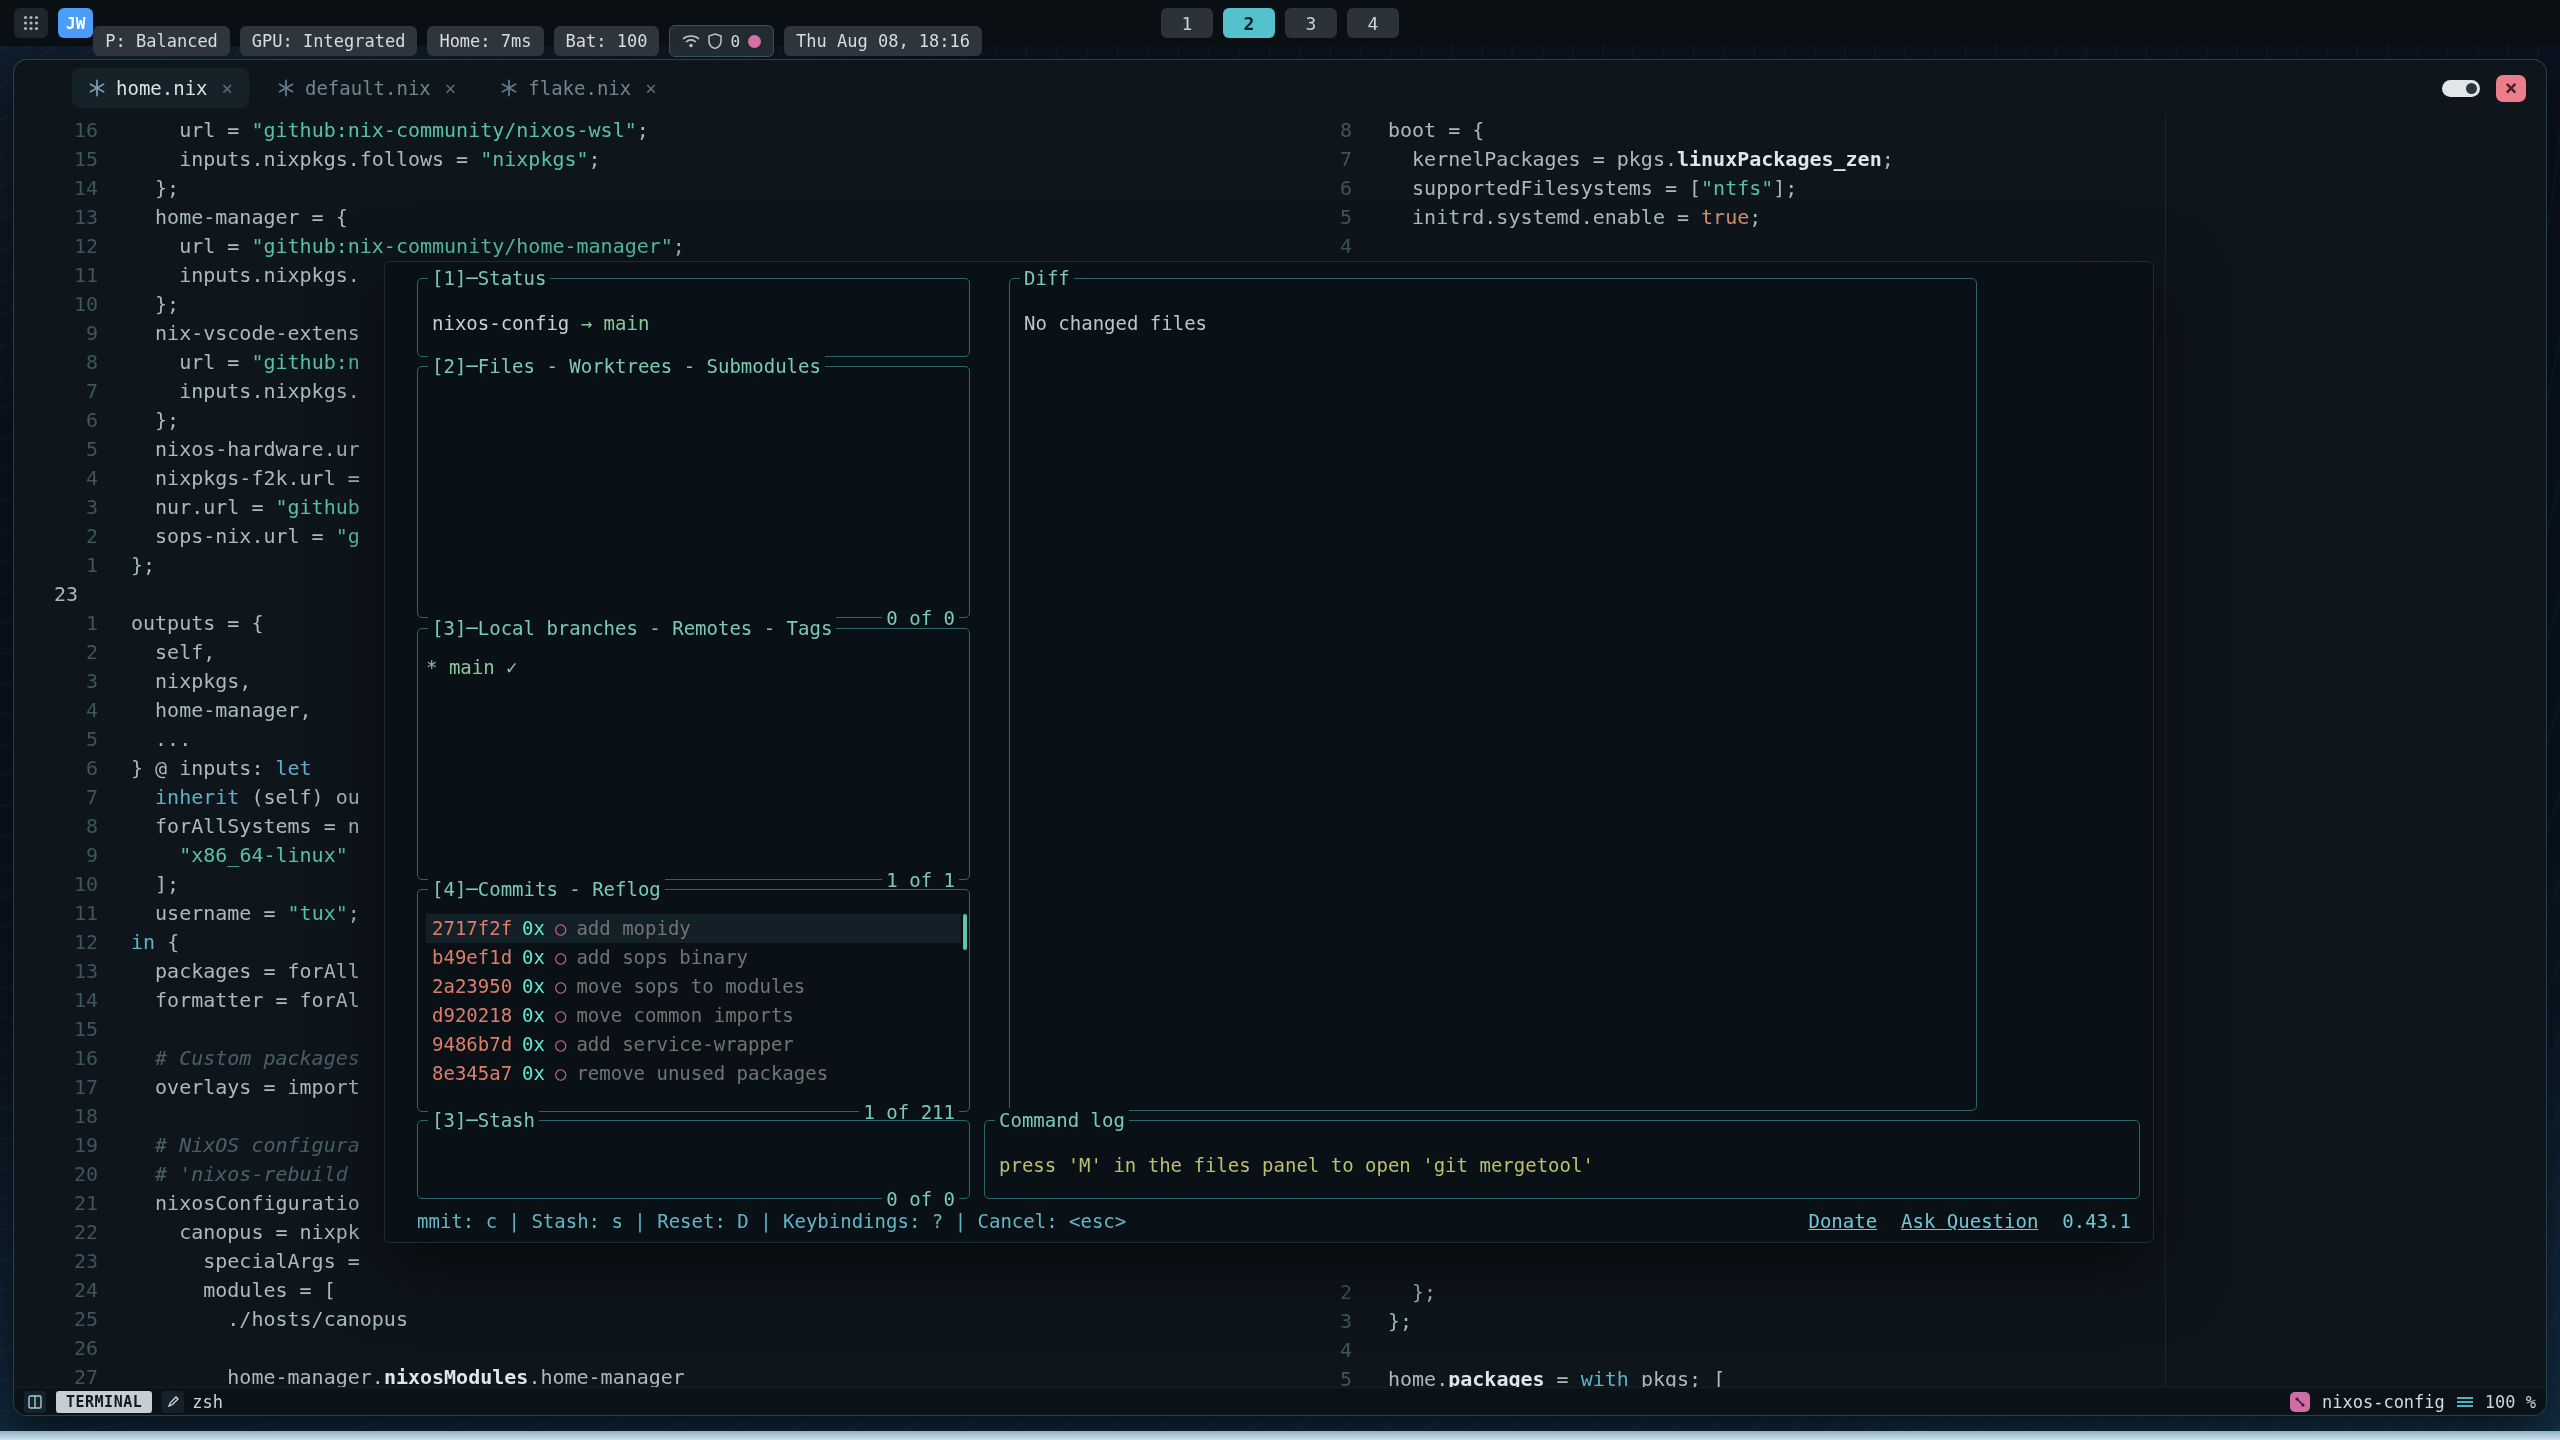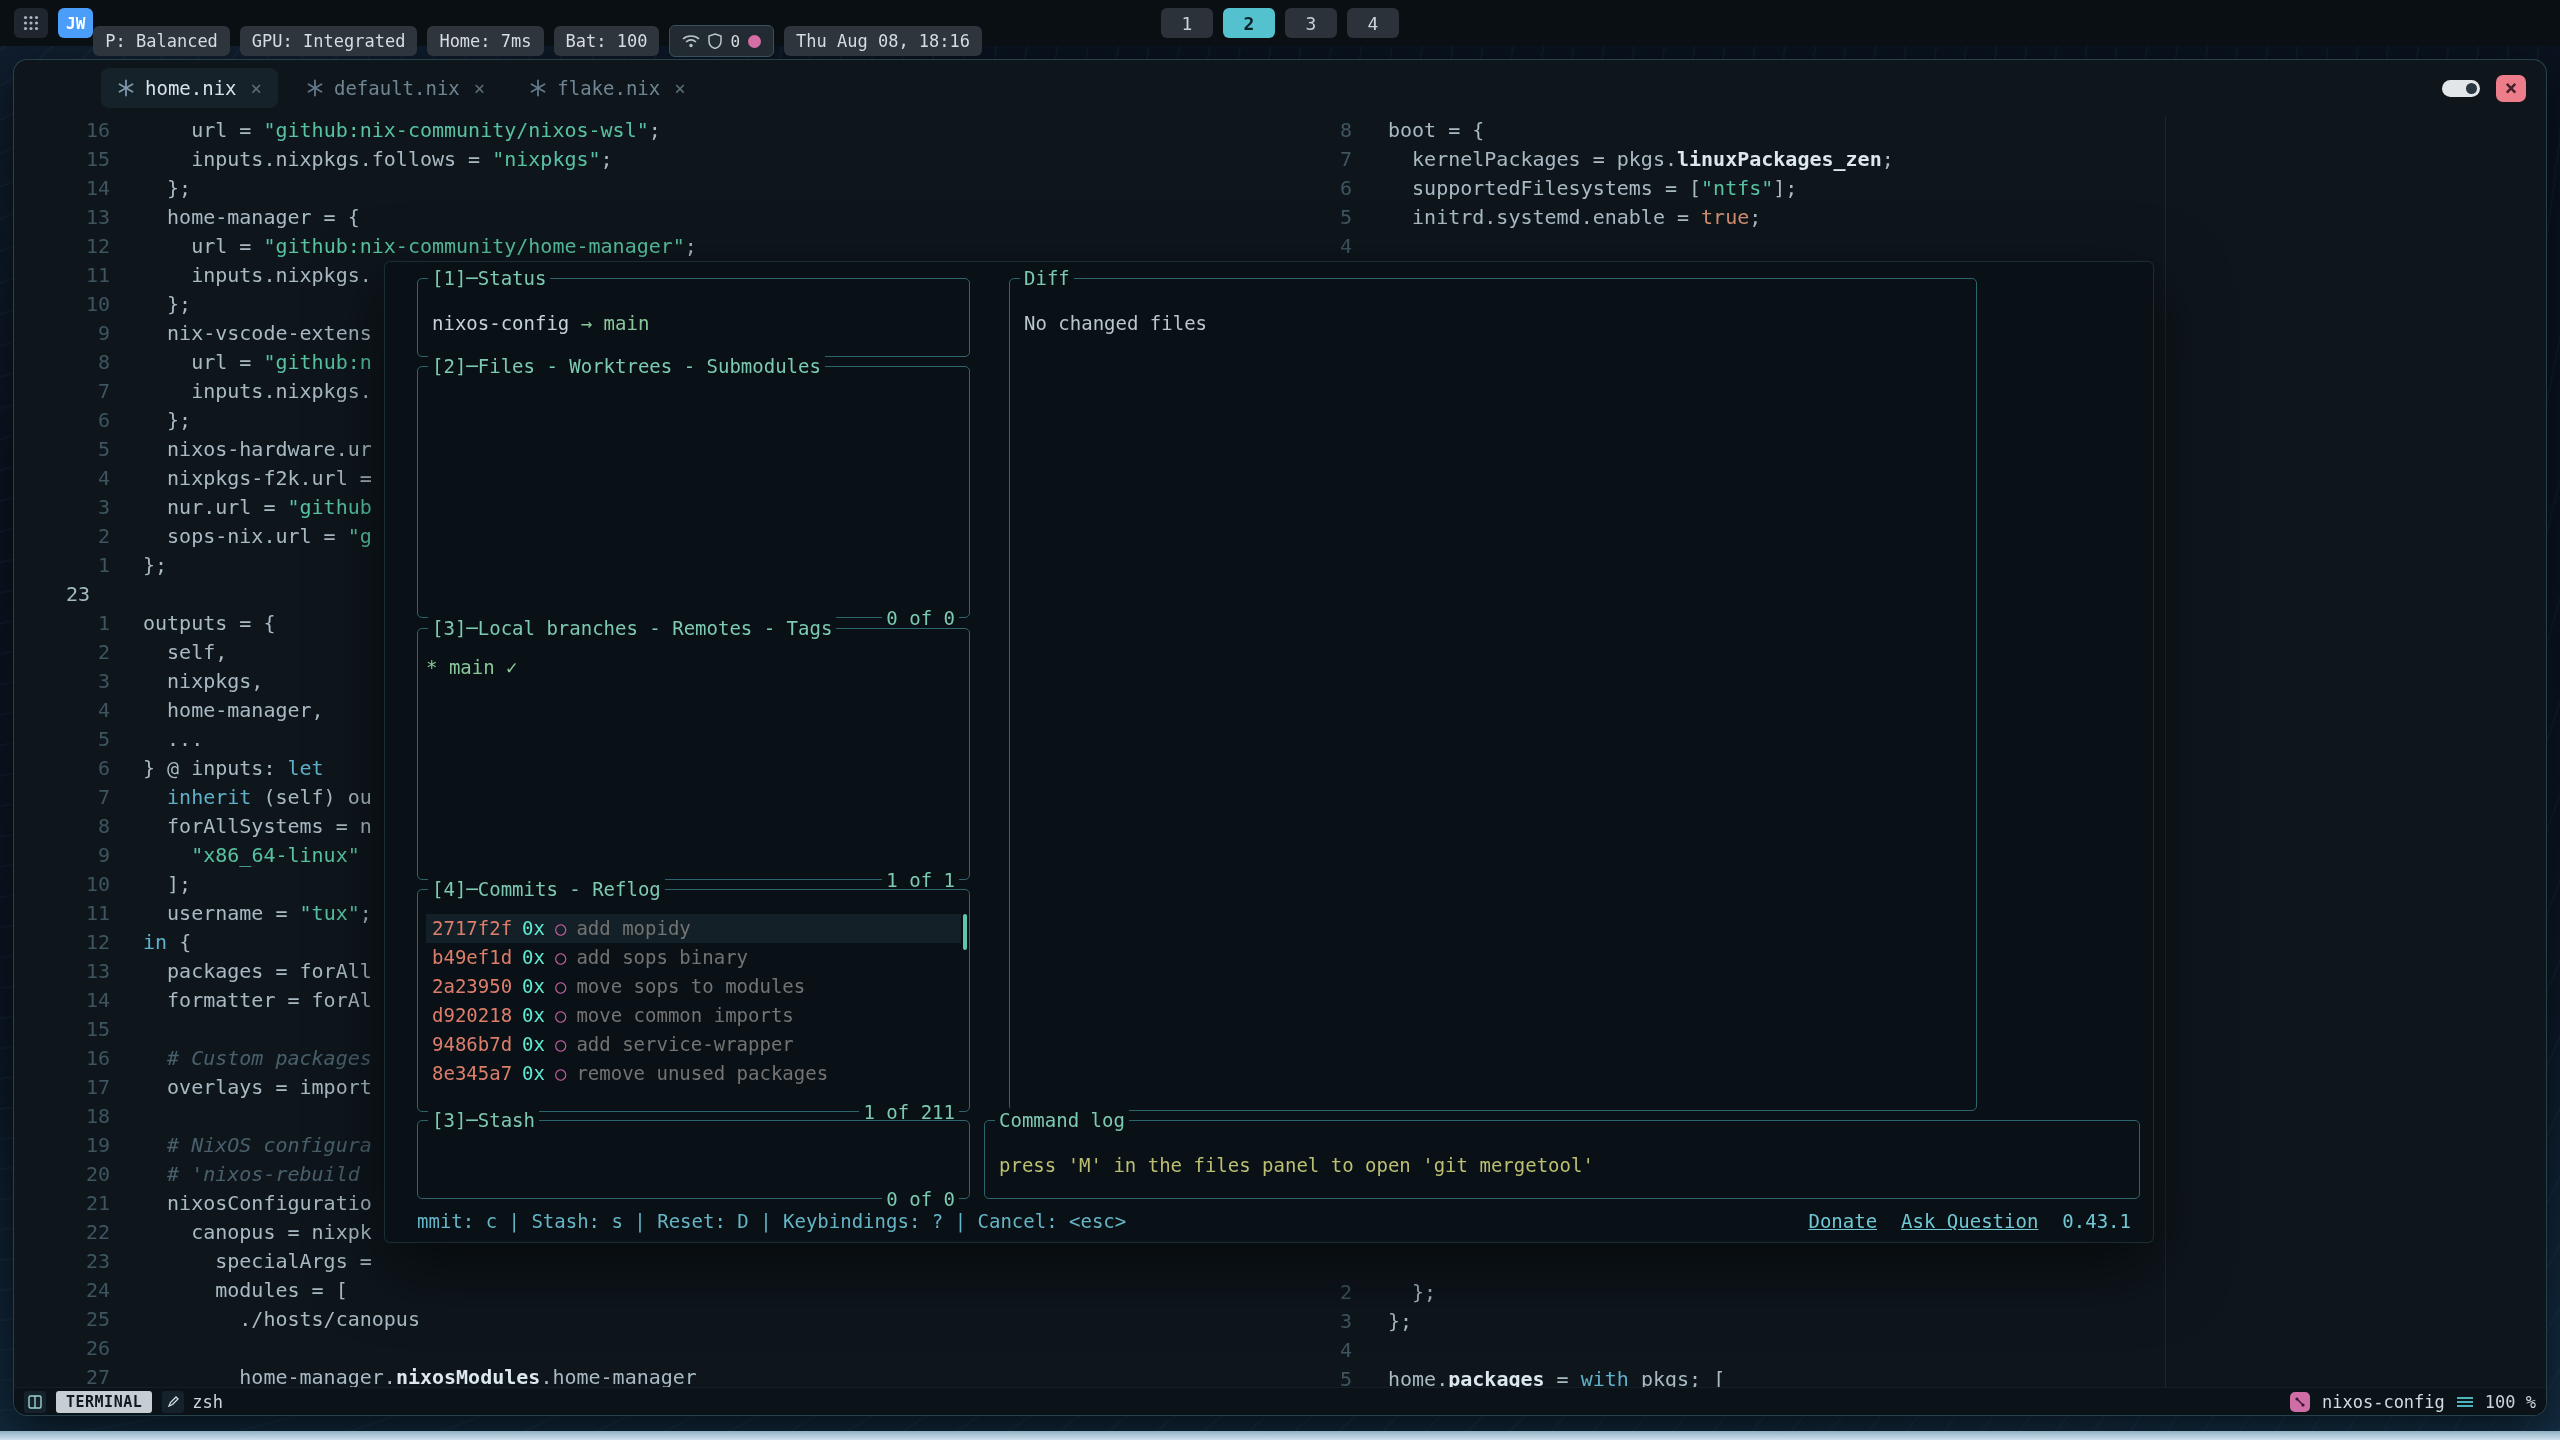--- a/index.html
+++ b/index.html
@@ -22,39 +22,39 @@
   .ws{min-width:36px;height:30px;border-radius:6px;background:#2b323a;color:#c9d3d8;font-size:18px;
     display:flex;align-items:center;justify-content:center;padding:0 8px;}
   .ws.active{background:#53c1ce;color:#0a2228;font-weight:bold;}
   .chip{height:30px;padding:0 12px;border-radius:6px;background:#2e353c;color:#d6dde1;font-size:17px;
     display:flex;align-items:center;gap:8px;white-space:nowrap;margin-top:36px;}
   .chip.tray{background:#232b32;border:1px solid #35525c;}
   .traydot{width:13px;height:13px;border-radius:50%;background:#d66fa6;display:inline-block;}
   
   .window{position:absolute;left:13px;right:13px;top:59px;height:1355px;background:#0e161c;
     border:1px solid rgba(104,178,193,.28);border-radius:14px;
-    box-shadow:0 14px 50px rgba(0,0,0,.65);overflow:hidden;z-index:5;padding-left:29px;}
+    box-shadow:0 14px 50px rgba(0,0,0,.65);overflow:hidden;z-index:5;}
   
   .tabbar{position:relative;height:56px;display:flex;align-items:center;padding-left:58px;gap:12px;}
   .tab{display:flex;align-items:center;gap:10px;height:40px;padding:0 16px;border-radius:8px;
     font-size:19px;color:#6f8692;}
   .tab.active{color:#d9e2e7;background:rgba(60,90,105,.18);}
   .tab .x{color:#5c6e78;font-size:19px;margin-left:4px;}
   .win-controls{position:absolute;right:20px;top:15px;display:flex;align-items:center;gap:16px;}
   .toggle-pill{width:38px;height:17px;border-radius:9px;background:#e2e6e9;position:relative;}
   .toggle-pill::after{content:"";position:absolute;right:3px;top:3px;width:11px;height:11px;border-radius:50%;background:#2a3640;}
   .close-btn{width:30px;height:27px;border-radius:7px;background:#ee7d8b;color:#43202a;
     display:flex;align-items:center;justify-content:center;font-size:21px;font-weight:bold;line-height:1;}
   
   .editor{position:absolute;top:56px;left:0;right:0;bottom:28px;overflow:hidden;}
   .row{height:29px;white-space:pre;font-size:20px;line-height:29px;}
   .gut{display:inline-block;width:84px;text-align:right;color:#3e5560;box-sizing:border-box;}
   .row .code{margin-left:33px;}
   .row.cur .gut{text-align:left;padding-left:40px;color:#a3bac3;}
-  .pane-left{position:absolute;left:12px;top:0;}
+  .pane-left{position:absolute;left:0;top:0;}
   .pane-rt{position:absolute;left:1270px;top:0;}
   .pane-rb{position:absolute;left:1270px;top:1162px;}
   .pane-rt .gut,.pane-rb .gut{width:68px;}
   .pane-rt .code,.pane-rb .code{margin-left:36px;}
   .t-d{color:#a9bac3;} .t-s{color:#58c2a5;} .t-k{color:#5fb0c9;}
   .t-c{color:#49606c;font-style:italic;} .t-b{color:#dce8ec;font-weight:bold;} .t-r{color:#d08f70;}
   .ruler{position:absolute;left:2151px;top:0;bottom:0;width:1px;background:rgba(110,170,185,.12);}
   
   .lazygit{position:absolute;left:370px;top:201px;width:1768px;height:980px;background:#0a1116;
     border:1px solid rgba(100,180,190,.18);border-radius:6px;box-shadow:0 24px 70px rgba(0,0,0,.6);z-index:6;}

